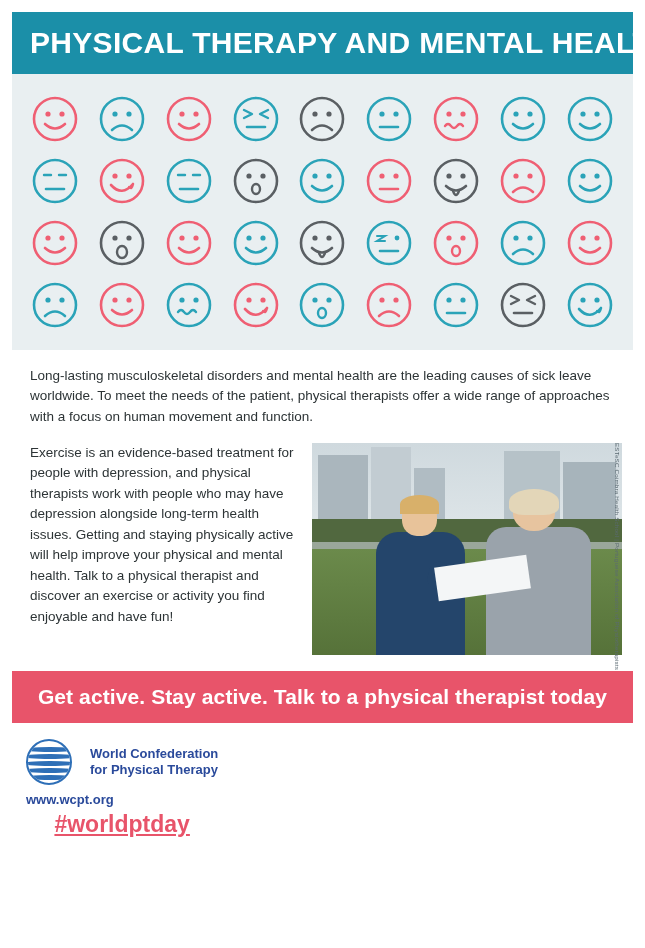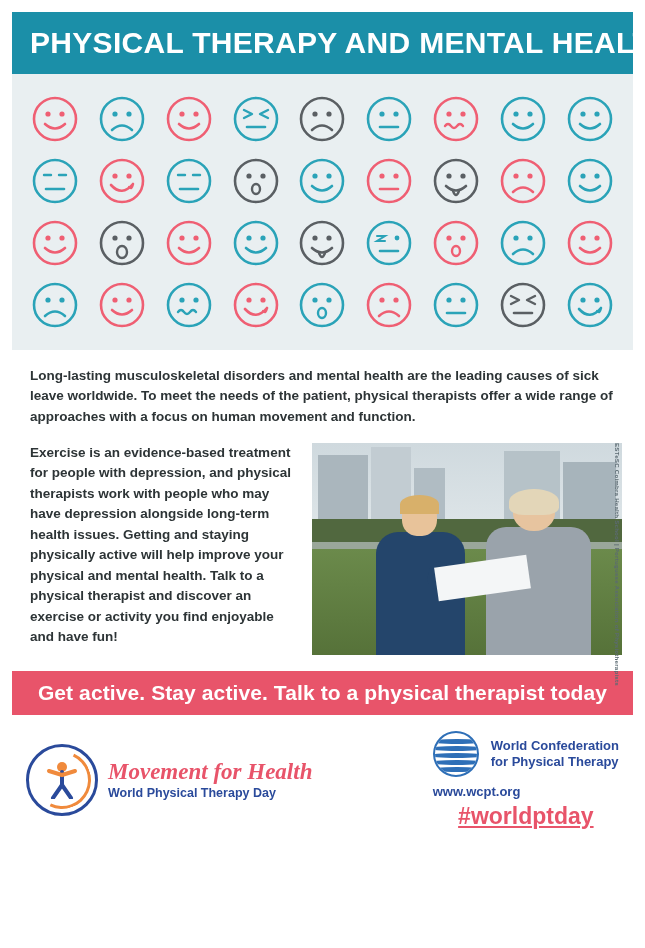--- a/index.html
+++ b/index.html
@@ -58,21 +58,20 @@
     height: 46px;
     border-radius: 50%;
     box-sizing: border-box;
   }
 
   
   .body-area {
     background: #ffffff;
     padding: 16px 18px 0 18px;
     box-sizing: border-box;
-    font-weight: bold;
   }
   .intro {
     font-size: 13.5px;
     line-height: 1.5;
     color: #2d3436;
     margin: 0 0 16px 0;
   }
   .two-col {
     display: flex;
     gap: 14px;
@@ -132,21 +131,21 @@
   .pl-arm { position:absolute; left:58%; top:42%; width:46%; height:18%; background:#24456b; border-radius:10px; transform:rotate(12deg); }
   .person-r { position:absolute; left:56%; top:24%; width:34%; height:76%; }
   .pr-head { position:absolute; left:26%; top:0; width:40%; height:23%; background:#e7c49f; border-radius:48%; }
   .pr-hair { position:absolute; left:22%; top:-3%; width:48%; height:16%; background:#e3d6b8; border-radius:50% 50% 30% 30%; }
   .pr-body { position:absolute; left:0; top:21%; width:100%; height:79%; background:#9aa3ab; border-radius:20px 20px 0 0; }
   .paper { position:absolute; left:40%; top:56%; width:30%; height:16%; background:#f4f6f7; transform:rotate(-8deg); }
 
   
   .banner {
     background: #e8546a;
-    height: 44px;
+    height: 52px;
     margin-top: 16px;
     display: flex;
     align-items: center;
     justify-content: center;
   }
   .banner-text {
     color: #ffffff;
     font-size: 21px;
     font-weight: bold;
     letter-spacing: 0.1px;
@@ -204,21 +203,21 @@
     font-weight: bold;
     margin-top: 2px;
   }
 
   .wcpt {
     text-align: left;
   }
   .wcpt-row {
     display: flex;
     align-items: center;
-    gap: 12px;
+    gap: 18px;
   }
   .wcpt-mark {
     width: 42px;
     height: 42px;
     border-radius: 50%;
     background: #ffffff;
     border: 2px solid #2e6fb7;
     position: relative;
     overflow: hidden;
     flex: 0 0 42px;
@@ -524,37 +523,20 @@
       </div>
     </div>
   </div>
 
   <div class="banner">
     <div class="banner-text">Get active. Stay active. Talk to a physical therapist today</div>
   </div>
 
   <div class="footer">
 
-    <div class="mfh">
-      <div class="mfh-mark">
-        <div class="arc"></div>
-        <svg class="figure" viewBox="0 0 34 38">
-          <circle cx="17" cy="6" r="5" fill="#f08a3c"></circle>
-          <path d="M17 11 L17 24" stroke="#2a4a9b" stroke-width="4" stroke-linecap="round"></path>
-          <path d="M17 14 L4 10" stroke="#f08a3c" stroke-width="4" stroke-linecap="round"></path>
-          <path d="M17 14 L30 10" stroke="#f08a3c" stroke-width="4" stroke-linecap="round"></path>
-          <path d="M17 24 L8 37" stroke="#2a4a9b" stroke-width="4" stroke-linecap="round"></path>
-          <path d="M17 24 L26 37" stroke="#2a4a9b" stroke-width="4" stroke-linecap="round"></path>
-        </svg>
-      </div>
-      <div class="mfh-text">
-        <div class="mfh-title">Movement for Health</div>
-        <div class="mfh-sub">World Physical Therapy Day</div>
-      </div>
-    </div>
 
     <div class="wcpt">
       <div class="wcpt-row">
         <div class="wcpt-mark">
           <span style="top:6px"></span>
           <span style="top:13px"></span>
           <span style="top:20px"></span>
           <span style="top:27px"></span>
           <span style="top:34px"></span>
         </div>

